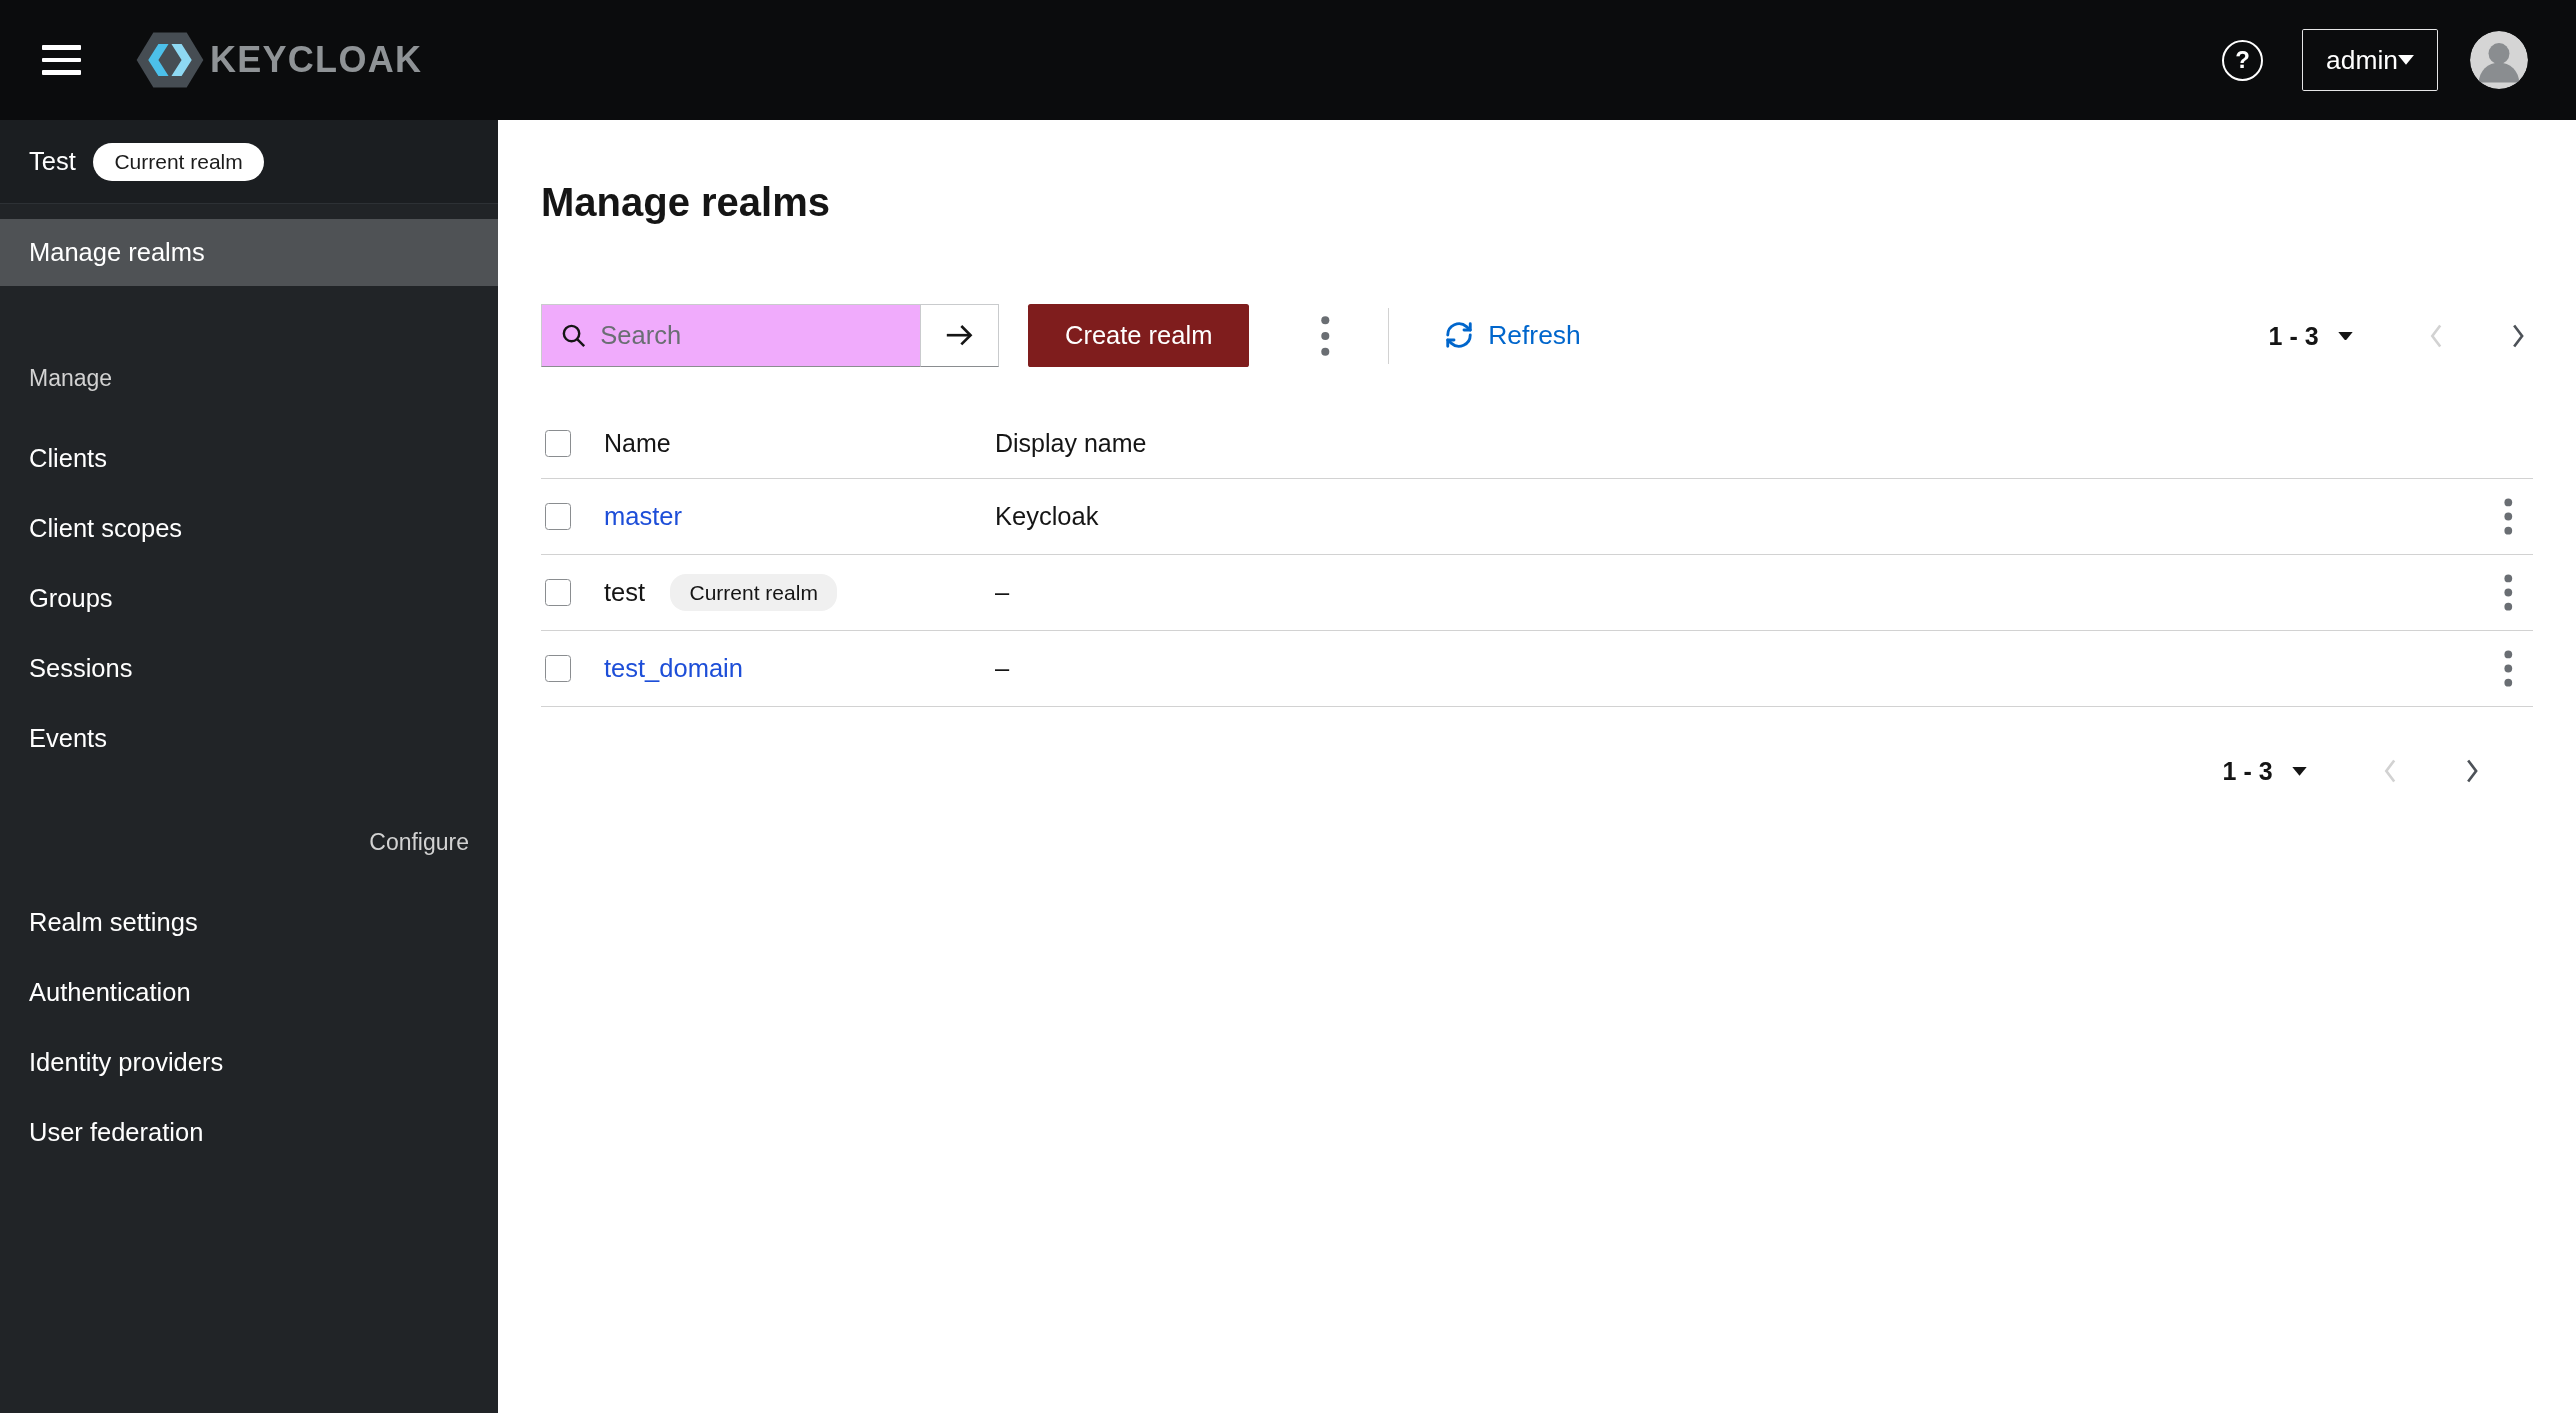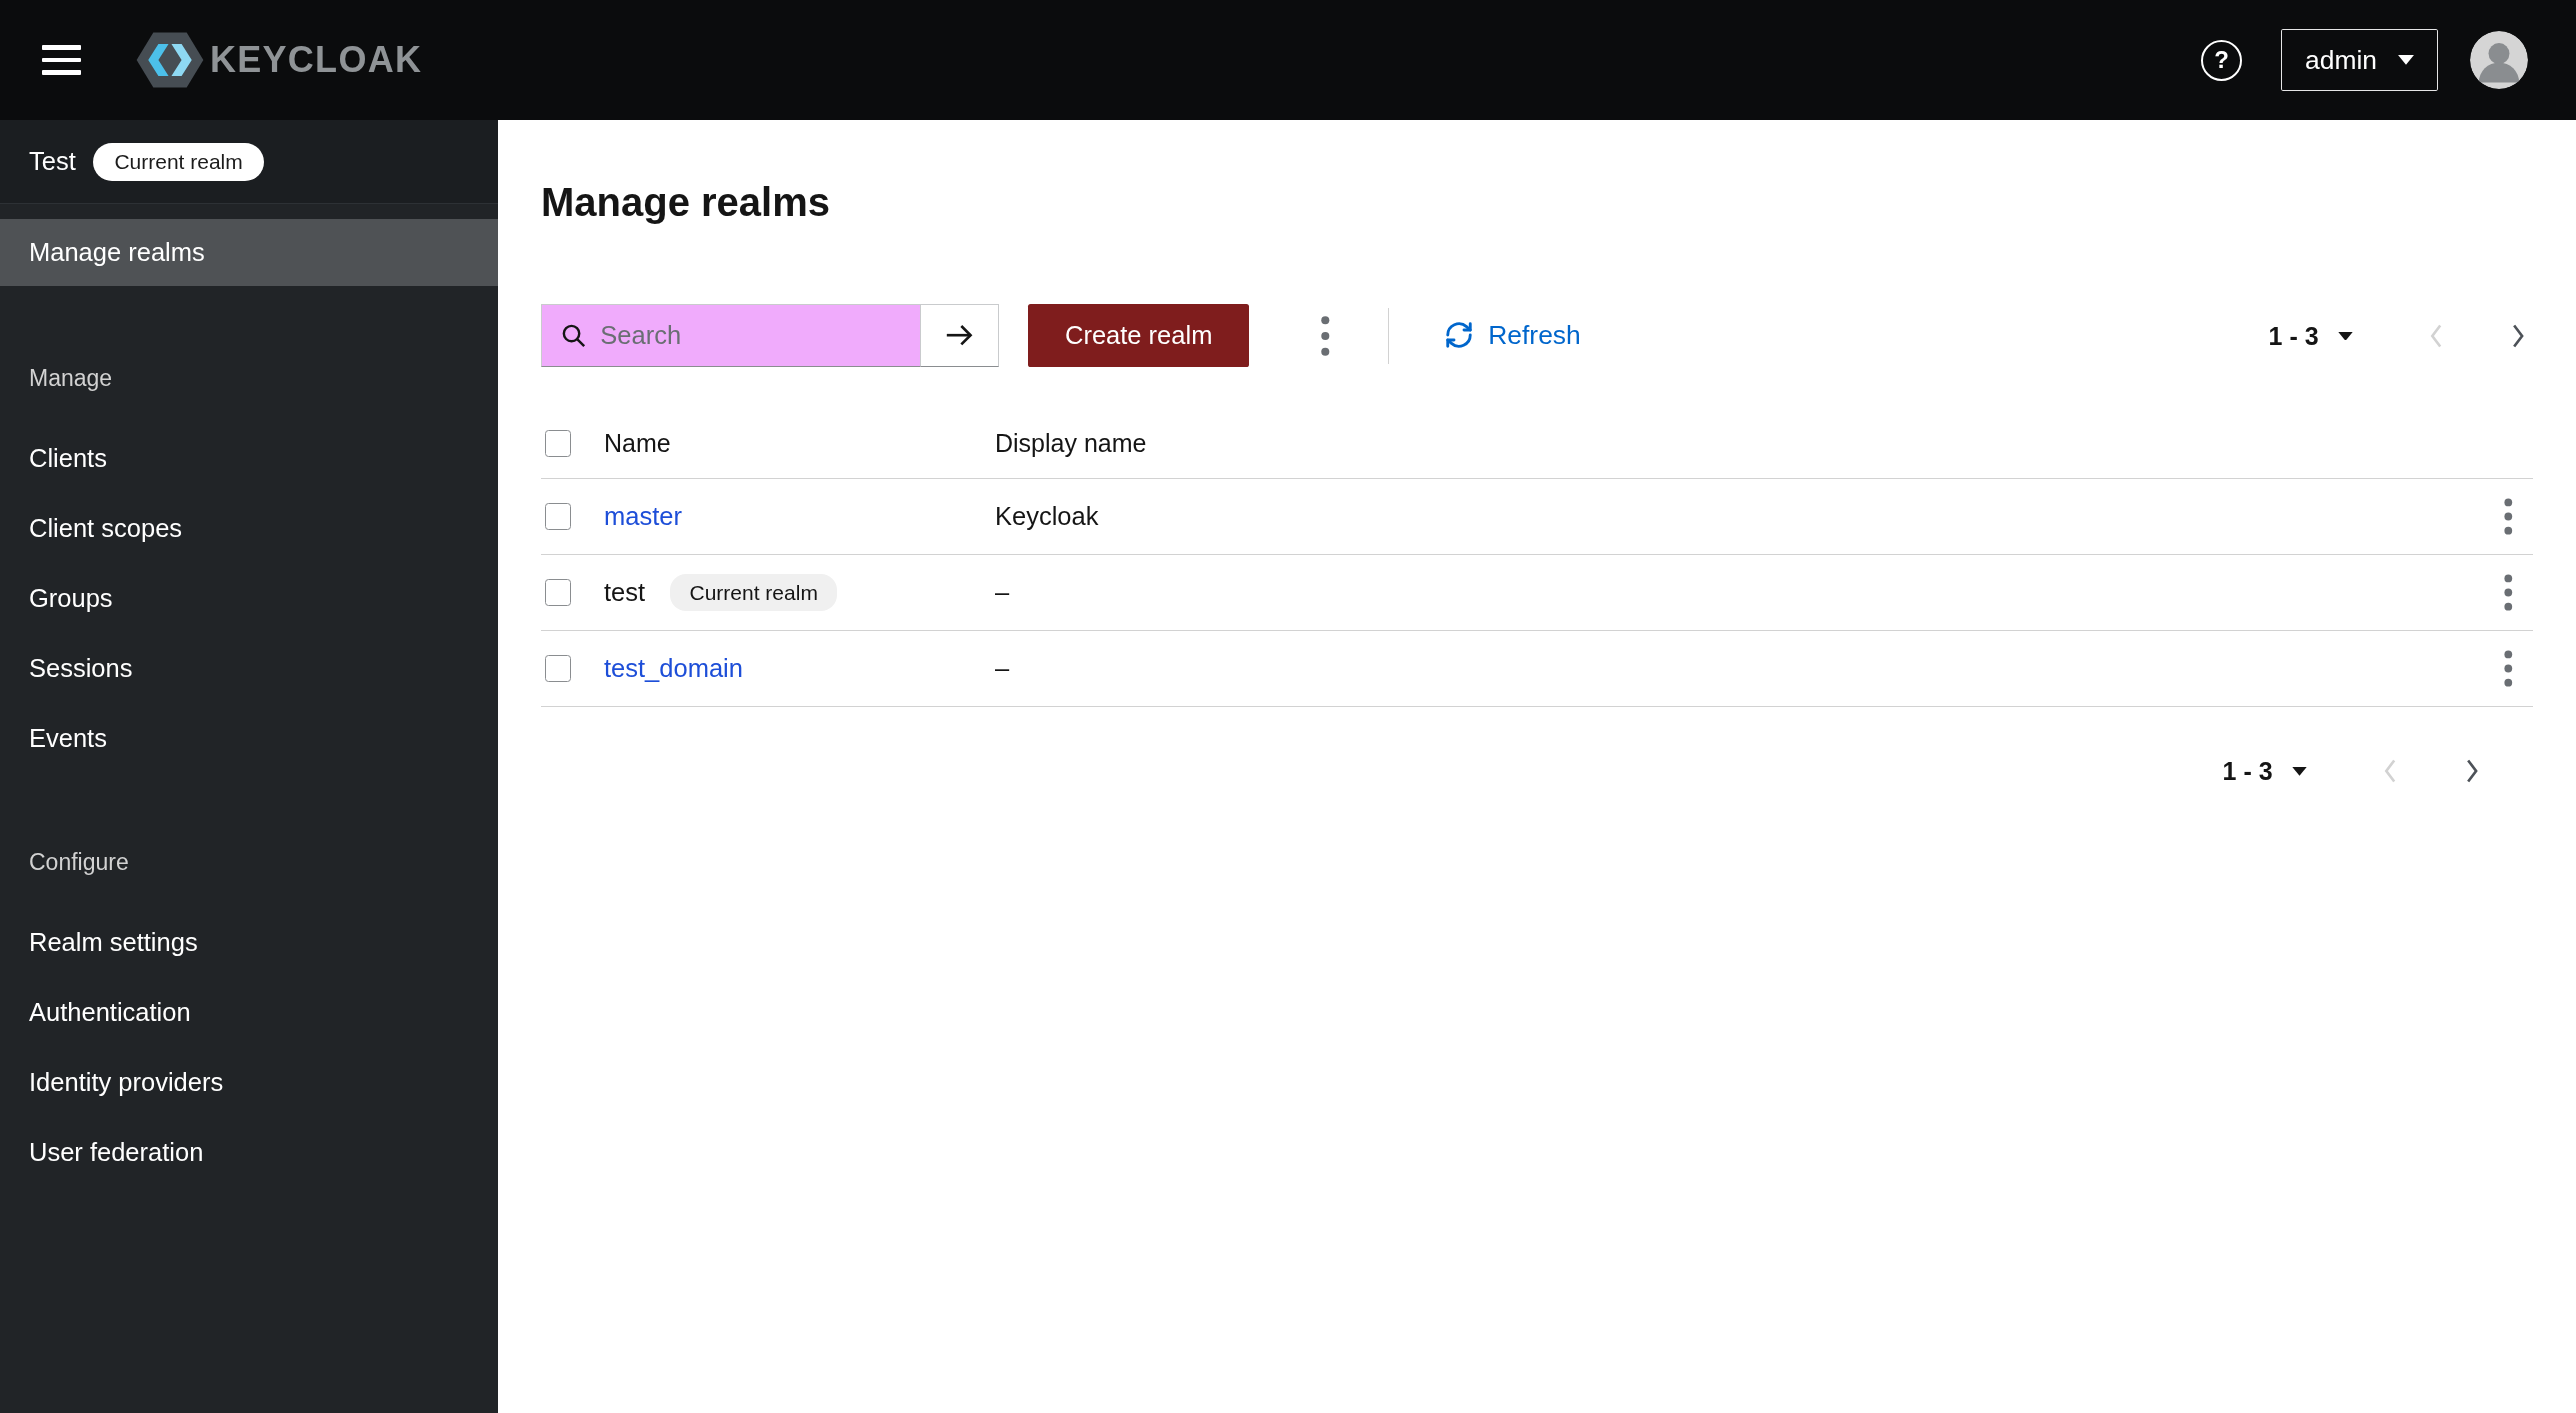--- a/index.html
+++ b/index.html
@@ -25,21 +25,21 @@
   .brand { display:flex; align-items:center; margin-left:41px; gap:5.3px; }
   .brand-text { font-size:36px; font-weight:700; color:#8f9396; letter-spacing:1.3px; }
   .masthead-right { margin-left:auto; display:flex; align-items:center; }
   .help-btn {
     width:41px; height:41px; border-radius:50%; border:2.6px solid #ffffff;
     background:transparent; color:#ffffff; font-size:24px; font-weight:700;
     display:flex; align-items:center; justify-content:center; cursor:pointer;
     margin-right:39px; line-height:1; padding:0;
   }
   .user-dropdown {
-    display:flex; align-items:center; gap:21px;
+    display:flex; align-items:center; 
     border:0.9px solid #e6e6e6; border-radius:1.8px; background:transparent;
     color:#ffffff; font-size:26.4px; padding:0 23px; height:62px; cursor:pointer;
   }
   .avatar {
     width:58px; height:58px; border-radius:50%; overflow:hidden;
     border:none; background:none; padding:0; cursor:pointer; margin-left:32px;
   }
 
   
   .lower { flex:1; display:flex; min-height:0; }
@@ -55,21 +55,21 @@
     background:#ffffff; color:#1c1c1c; font-size:21px;
     padding:7px 21px; border-radius:35px; white-space:nowrap;
   }
   .nav-item {
     height:70px; display:flex; align-items:center; padding:0 29px;
     font-size:25.5px; color:#ffffff; cursor:pointer; flex:0 0 70px;
   }
   .nav-item.selected { background:#4f5255; height:67px; flex:0 0 67px; margin-top:15px; }
   .nav-group-label { font-size:23px; color:#d2d2d2; padding:0 29px; line-height:26.4px; }
   .label-manage { margin-top:79px; margin-bottom:32px; }
-  .label-configure { margin-top:76px; margin-bottom:32px; }
+  .label-configure { margin-top:56px; margin-bottom:32px;text-align:right; }
 
   
   .content { flex:1; background:#ffffff; padding:58px 43px 0 43px; min-width:0; }
   .page-title { font-size:40px; line-height:48px; font-weight:700; color:#151515; margin:0; }
 
   .toolbar { display:flex; align-items:center; margin-top:78px; height:63px; }
   .search-group { display:flex; height:63px; }
   .search-box {
     display:flex; align-items:center; width:379px;
     border:0.9px solid #c9cbcd; border-bottom-color:#8a8d90; border-right:none;

